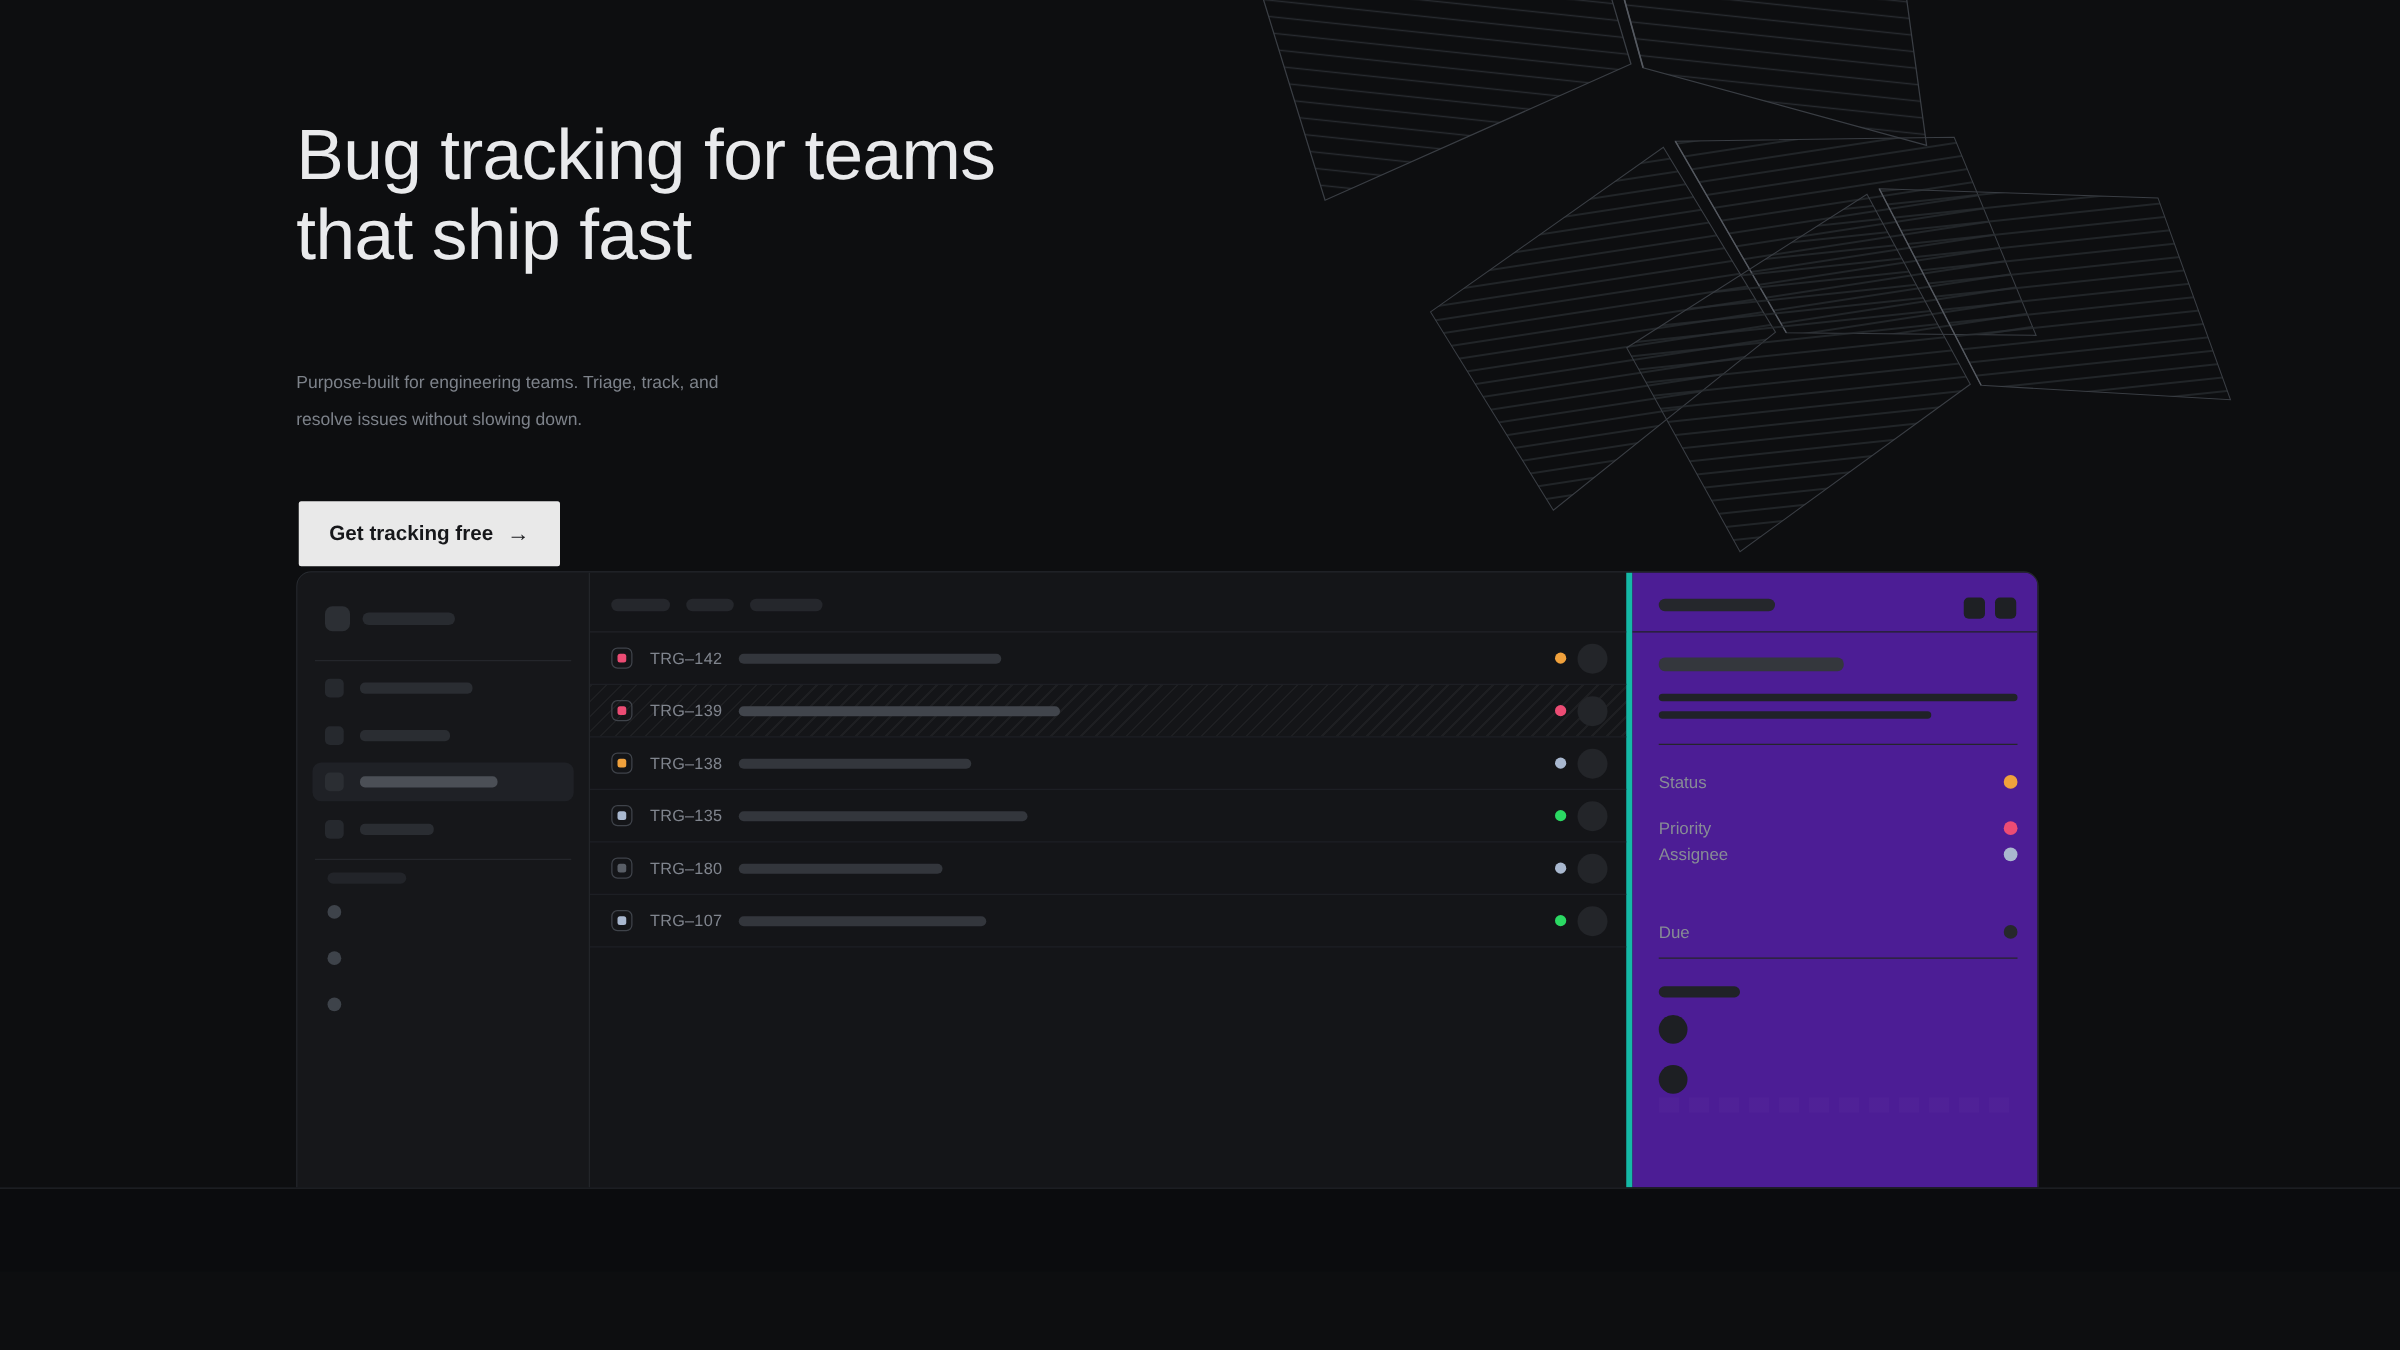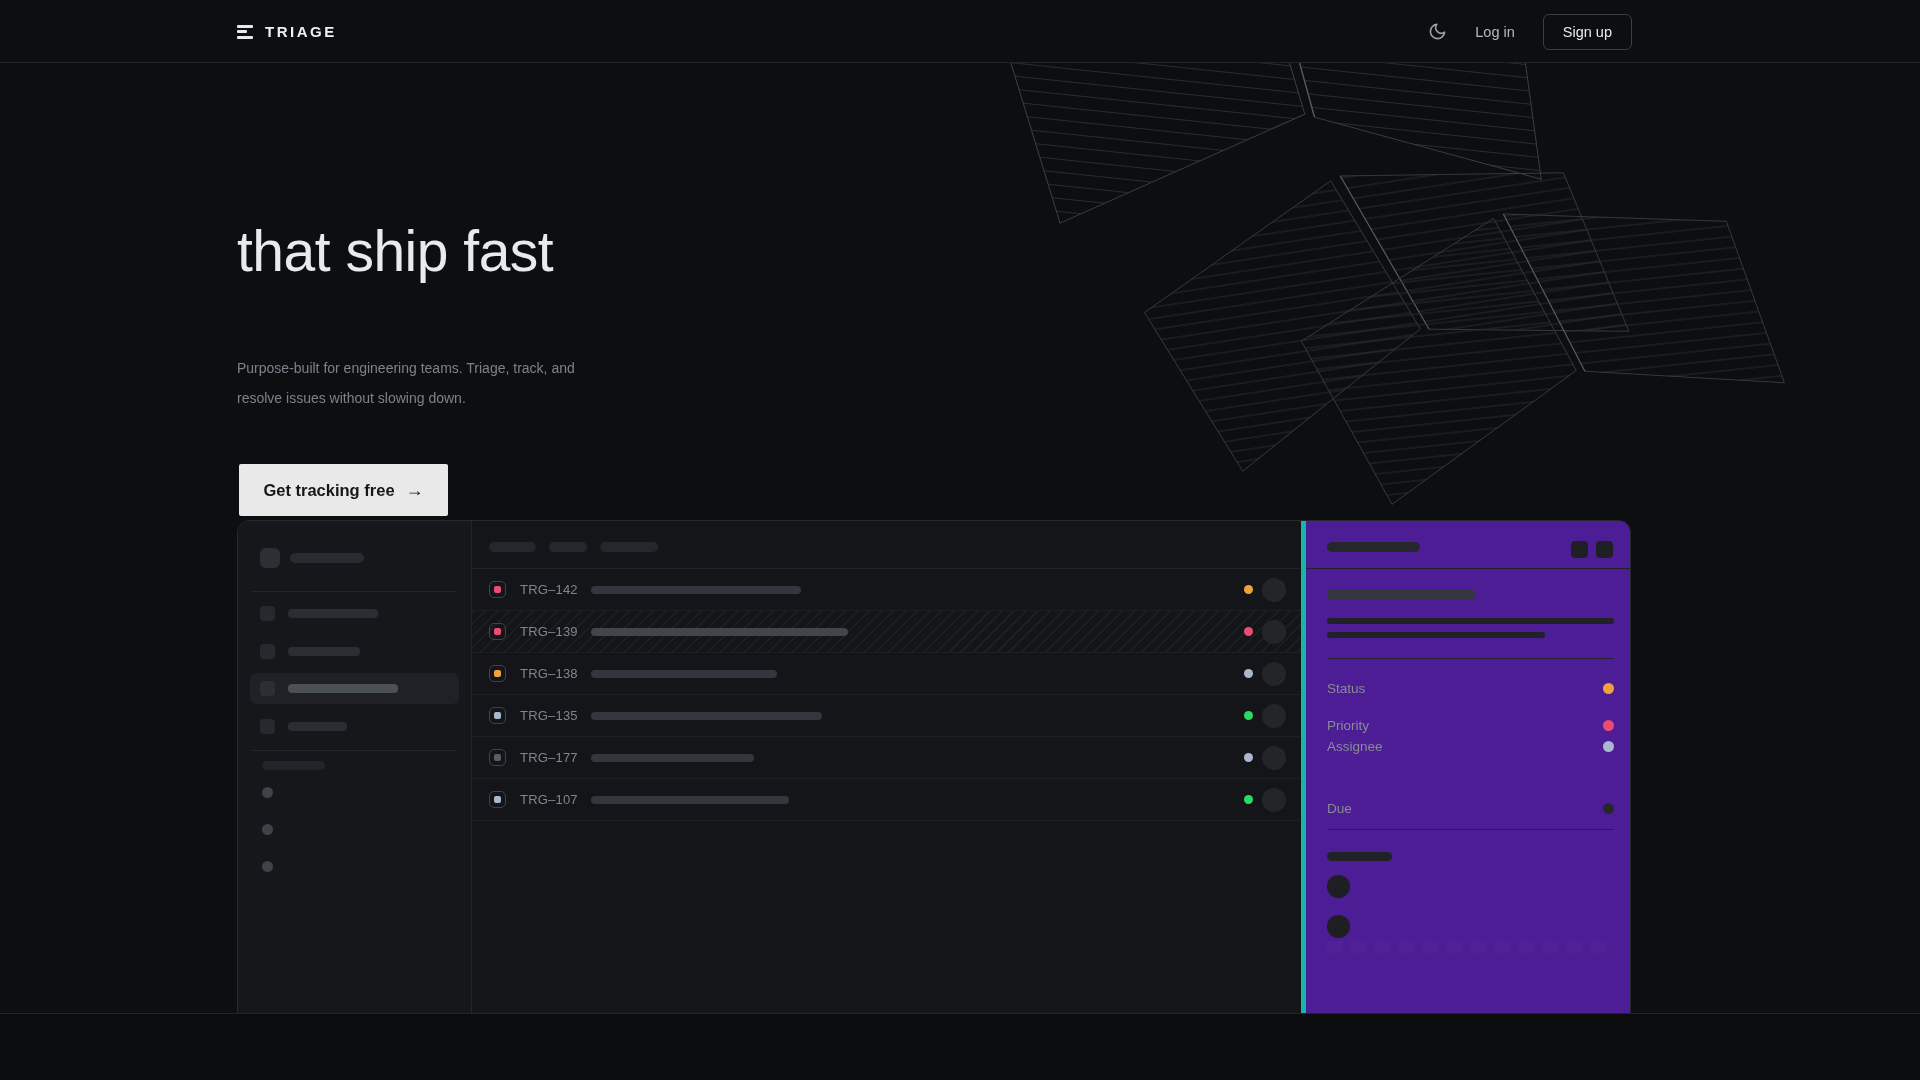--- a/index.html
+++ b/index.html
@@ -78,59 +78,40 @@
   .p-band { position:absolute; left:21px; right:16px; top:420px; height:12px;
     background:repeating-linear-gradient(90deg, rgba(255,255,255,0.02) 0 16px, transparent 16px 24px); }
 
   footer { position:relative; height:67px; background:#0b0c0e; border-top:1px solid #23252a; }
 </style>
 </head>
 <body>
 
 <div class="page">
 
-  <header>
-    <div class="brand">
-      <span class="logo">
-          <i></i>
-          <i></i>
-          <i></i>
-        </span>
-      <span class="brand-name">TRIAGE</span>
-    </div>
-    <div class="nav-right">
-      <button class="theme-btn">
-        <svg width="19" height="19" viewBox="0 0 24 24" fill="none" stroke="currentColor" stroke-width="2" stroke-linejoin="round">
-          <path d="M21 12.79A9 9 0 1 1 11.21 3 7 7 0 0 0 21 12.79z"></path>
-        </svg>
-      </button>
-      <a class="login">Log in</a>
-      <button class="signup">Sign up</button>
-    </div>
-  </header>
 
   <main>
 
     <svg class="deco" width="1920" height="950" viewBox="0 0 1920 950">
       <defs>
         <pattern id="ruled" width="40" height="13" patternUnits="userSpaceOnUse">
           <line x1="0" y1="6.5" x2="40" y2="6.5" stroke="#282b30" stroke-width="1.2"></line>
         </pattern>
         <g id="sheet">
           <polygon points="0,128 240,8 318,196 86,330" fill="url(#ruled)" stroke="#3a3e44" stroke-width="1"></polygon>
           <polygon points="252,4 512,40 560,236 328,198" fill="url(#ruled)" stroke="#3a3e44" stroke-width="1"></polygon>
           <line x1="252" y1="4" x2="328" y2="198" stroke="#565a61" stroke-width="1.3"></line>
         </g>
       </defs>
       <use href="#sheet" transform="translate(1009,-177) rotate(6)"></use>
       <use href="#sheet" transform="translate(1128,142) rotate(-8.7) scale(0.85)"></use>
       <use href="#sheet" transform="translate(1290,170) rotate(-6) scale(0.85)"></use>
     </svg>
 
-    <h1><br><span>that ship fast</span></h1>
+    <h1><span>Bug tracking for teams</span><br><span>that ship fast</span></h1>
 
     <p class="subtitle"><span>Purpose-built for engineering teams. Triage, track, and</span><br><span>resolve issues without slowing down.</span></p>
 
     <button class="cta">
       <span>Get tracking free</span>
       <span class="arr">→</span>
     </button>
 
     <div class="card">
 
@@ -201,21 +182,21 @@
             </span>
           <span class="code">TRG–135</span>
           <span class="tbar" style="width: 231px; background: rgb(51, 54, 60);"></span>
           <span class="sdot" style="background: rgb(43, 217, 99);"></span>
           <span class="avatar"></span>
         </div>
         <div class="row">
           <span class="tic">
               <i style="background: rgb(89, 94, 102);"></i>
             </span>
-          <span class="code">TRG–177</span>
+          <span class="code">TRG–180</span>
           <span class="tbar" style="width: 163px; background: rgb(51, 54, 60);"></span>
           <span class="sdot" style="background: rgb(169, 184, 207);"></span>
           <span class="avatar"></span>
         </div>
         <div class="row">
           <span class="tic">
               <i style="background: rgb(169, 184, 207);"></i>
             </span>
           <span class="code">TRG–107</span>
           <span class="tbar" style="width: 198px; background: rgb(51, 54, 60);"></span>

